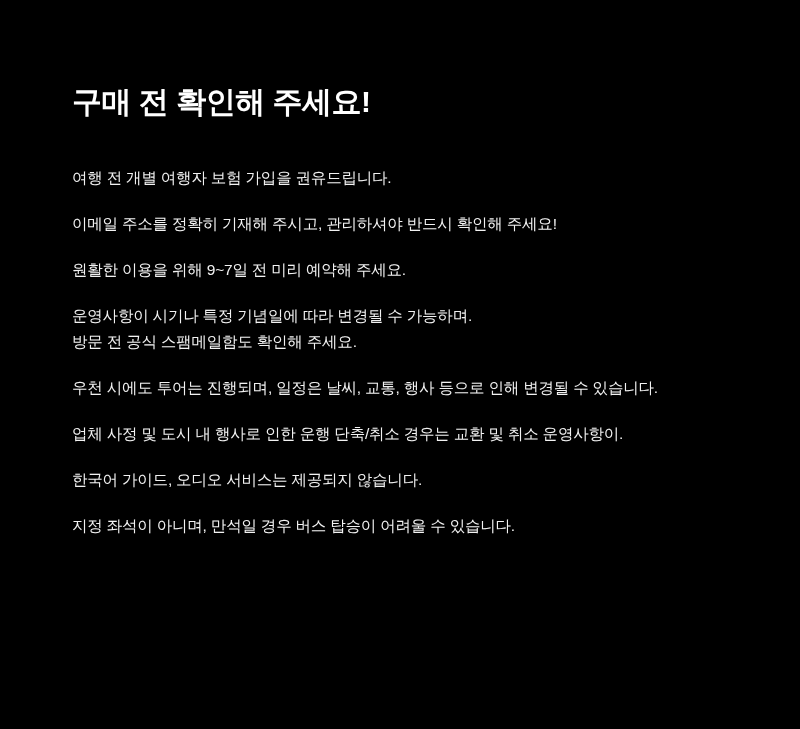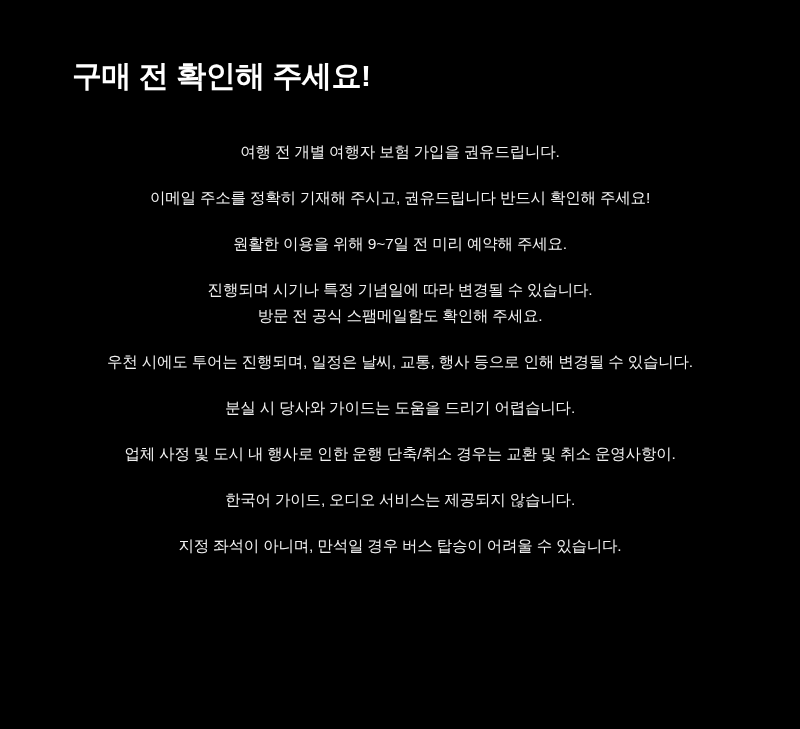--- a/index.html
+++ b/index.html
@@ -13,41 +13,40 @@
     font-family: "Liberation Sans", sans-serif;
     color: #ffffff;
     overflow: hidden;
   }
   .page {
     position: relative;
     width: 800px;
     height: 627px;
     background: #000000;
     box-sizing: border-box;
-    padding: 58px 72px 0 72px;
+    padding: 84px 72px 0 72px;
   }
   .page-title {
     font-size: 30px;
     font-weight: bold;
     letter-spacing: -0.5px;
     color: #ffffff;
     margin: 0 0 46px 0;
     line-height: 1.2;
   }
   .notice-list {
     display: block;
   }
   .notice-item {
     font-size: 15.5px;
     line-height: 1.55;
     color: #f2f2f2;
     margin-bottom: 22px;
     letter-spacing: -0.2px;
     font-weight: 400;
-    text-align: center;
   }
   .notice-item:last-child {
     margin-bottom: 16px;
   }
   .notice-line {
     display: block;
     white-space: pre-wrap;
   }
   .notice-line.second {
     margin-top: 2px;
@@ -56,34 +55,33 @@
 </head>
 <body>
 
 <div class="page">
   <h1 class="page-title">구매 전 확인해 주세요!</h1>
   <div class="notice-list">
     <p class="notice-item">
       <span class="notice-line">여행 전 개별 여행자 보험 가입을 권유드립니다.</span>
     </p>
     <p class="notice-item">
-      <span class="notice-line">이메일 주소를 정확히 기재해 주시고, 권유드립니다 반드시 확인해 주세요!</span>
+      <span class="notice-line">이메일 주소를 정확히 기재해 주시고, 관리하셔야 반드시 확인해 주세요!</span>
     </p>
     <p class="notice-item">
       <span class="notice-line">원활한 이용을 위해 9~7일 전 미리 예약해 주세요.</span>
     </p>
     <p class="notice-item">
-      <span class="notice-line">진행되며 시기나 특정 기념일에 따라 변경될 수 있습니다.</span>
+      <span class="notice-line">운영사항이 시기나 특정 기념일에 따라 변경될 수 가능하며.</span>
       <span class="notice-line second">방문 전 공식 스팸메일함도 확인해 주세요.</span>
     </p>
     <p class="notice-item">
       <span class="notice-line">우천 시에도 투어는 진행되며, 일정은 날씨, 교통, 행사 등으로 인해 변경될 수 있습니다.</span>
     </p>
     <p class="notice-item">
-      <span class="notice-line second">분실 시 당사와 가이드는 도움을 드리기 어렵습니다.</span>
     </p>
     <p class="notice-item">
       <span class="notice-line">업체 사정 및 도시 내 행사로 인한 운행 단축/취소 경우는 교환 및 취소 운영사항이.</span>
     </p>
     <p class="notice-item">
       <span class="notice-line">한국어 가이드, 오디오 서비스는 제공되지 않습니다.</span>
     </p>
     <p class="notice-item">
       <span class="notice-line">지정 좌석이 아니며, 만석일 경우 버스 탑승이 어려울 수 있습니다.</span>
     </p>

